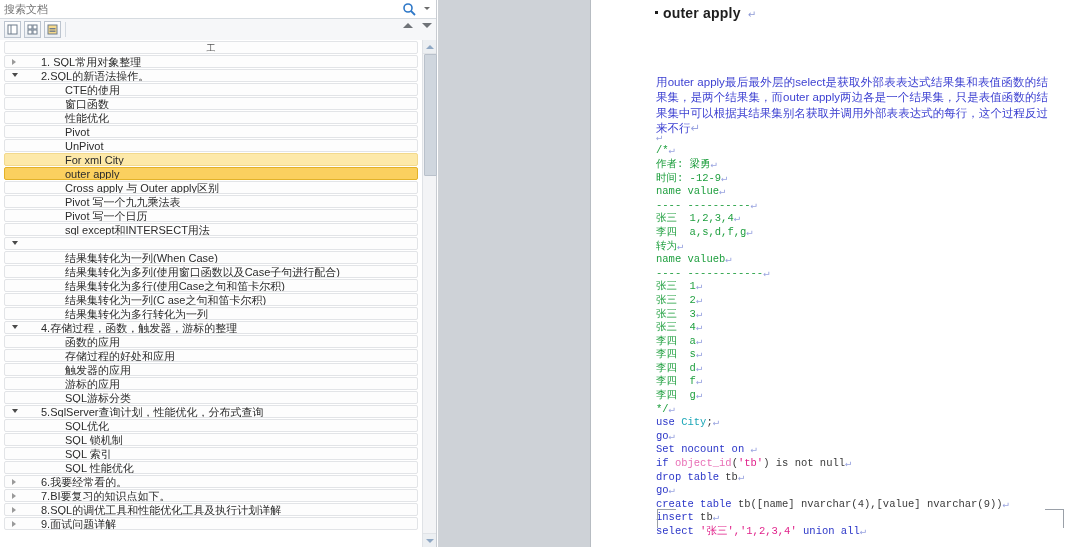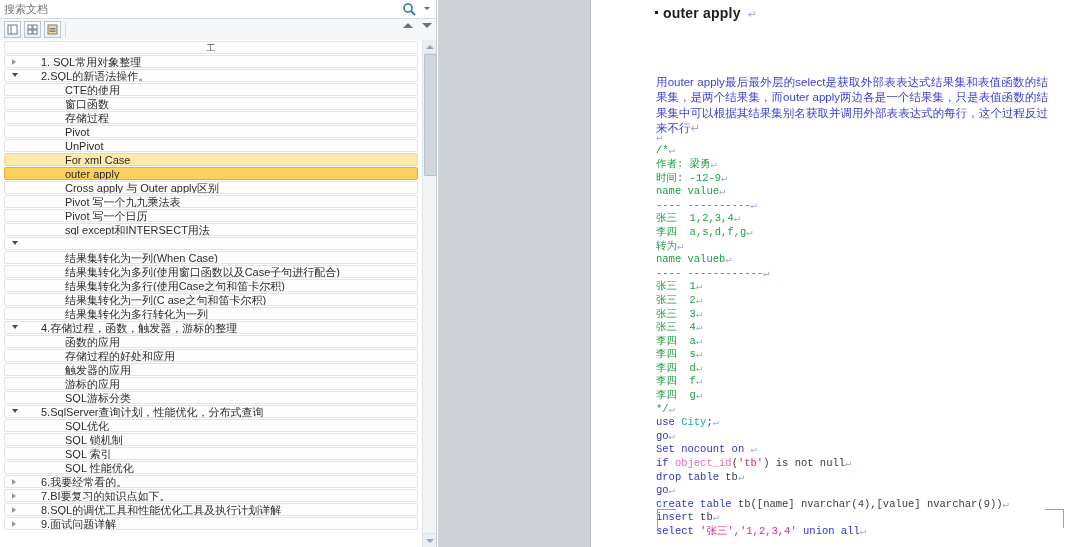--- a/index.html
+++ b/index.html
@@ -256,24 +256,24 @@
     <div class="list-area">
       <div class="list-scroll">
         <div class="row headerrow">
           <span class="row-label">工</span>
         </div>
 
       <div class="row level0"><span class="expander collapsed"></span><span class="row-label">1. SQL常用对象整理</span></div>
           <div class="row level0"><span class="expander expanded"></span><span class="row-label">2.SQL的新语法操作。</span></div>
           <div class="row level1"><span class="row-label">CTE的使用</span></div>
           <div class="row level1"><span class="row-label">窗口函数</span></div>
-          <div class="row level1"><span class="row-label">存储过程</span></div>
+          <div class="row level1"><span class="row-label">性能优化</span></div>
           <div class="row level1"><span class="row-label">Pivot</span></div>
           <div class="row level1"><span class="row-label">UnPivot</span></div>
-          <div class="row level1 hover"><span class="row-label">For xml Case</span></div>
+          <div class="row level1 hover"><span class="row-label">For xml City</span></div>
           <div class="row level1 selected"><span class="row-label">outer apply</span></div>
           <div class="row level1"><span class="row-label">Cross apply 与 Outer apply区别</span></div>
           <div class="row level1"><span class="row-label">Pivot 写一个九九乘法表</span></div>
           <div class="row level1"><span class="row-label">Pivot 写一个日历</span></div>
           <div class="row level1"><span class="row-label">sql except和INTERSECT用法</span></div>
           <div class="row level0"><span class="expander expanded"></span></div>
           <div class="row level1"><span class="row-label">结果集转化为一列(When Case)</span></div>
           <div class="row level1"><span class="row-label">结果集转化为多列(使用窗口函数以及Case子句进行配合)</span></div>
           <div class="row level1"><span class="row-label">结果集转化为多行(使用Case之句和笛卡尔积)</span></div>
           <div class="row level1"><span class="row-label">结果集转化为一列(C ase之句和笛卡尔积)</span></div>

